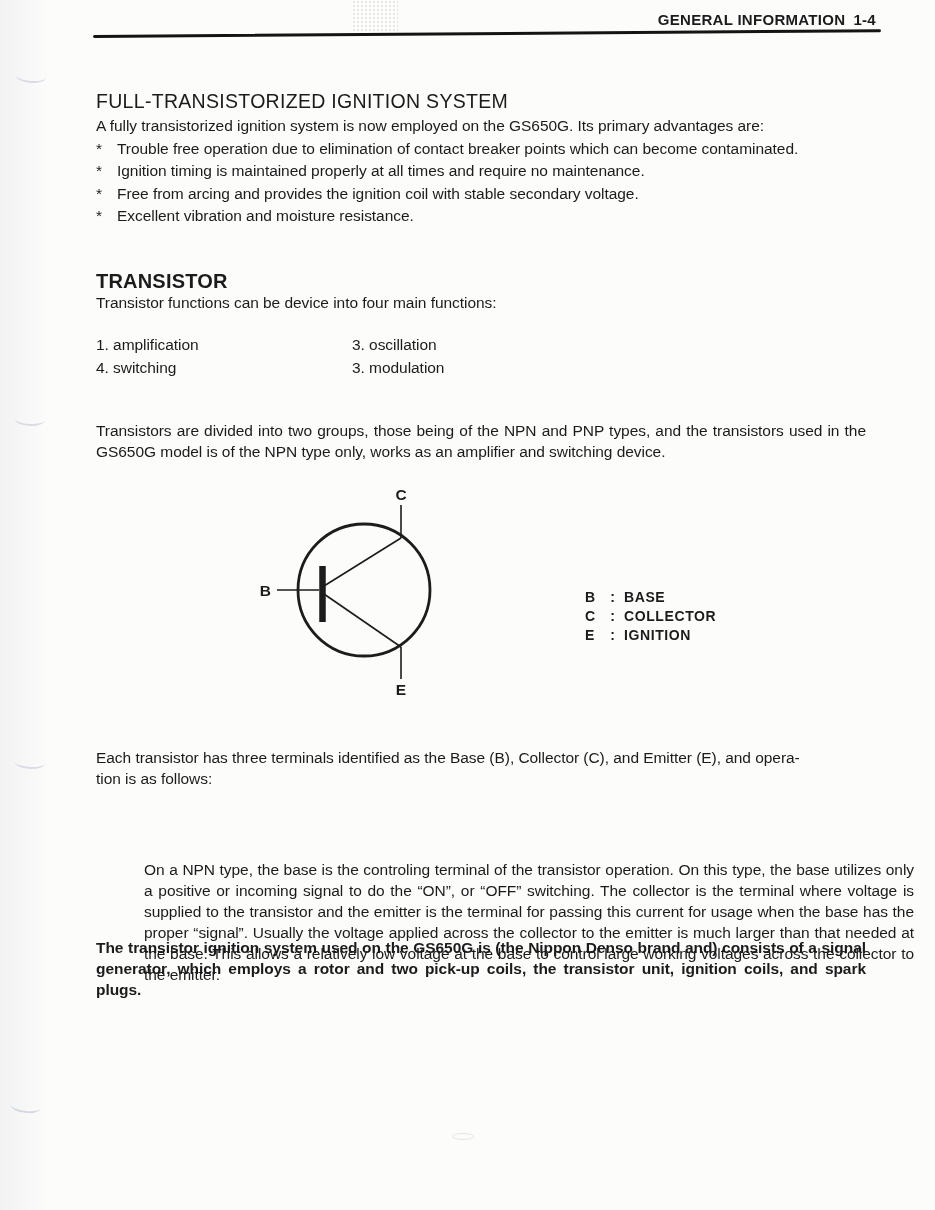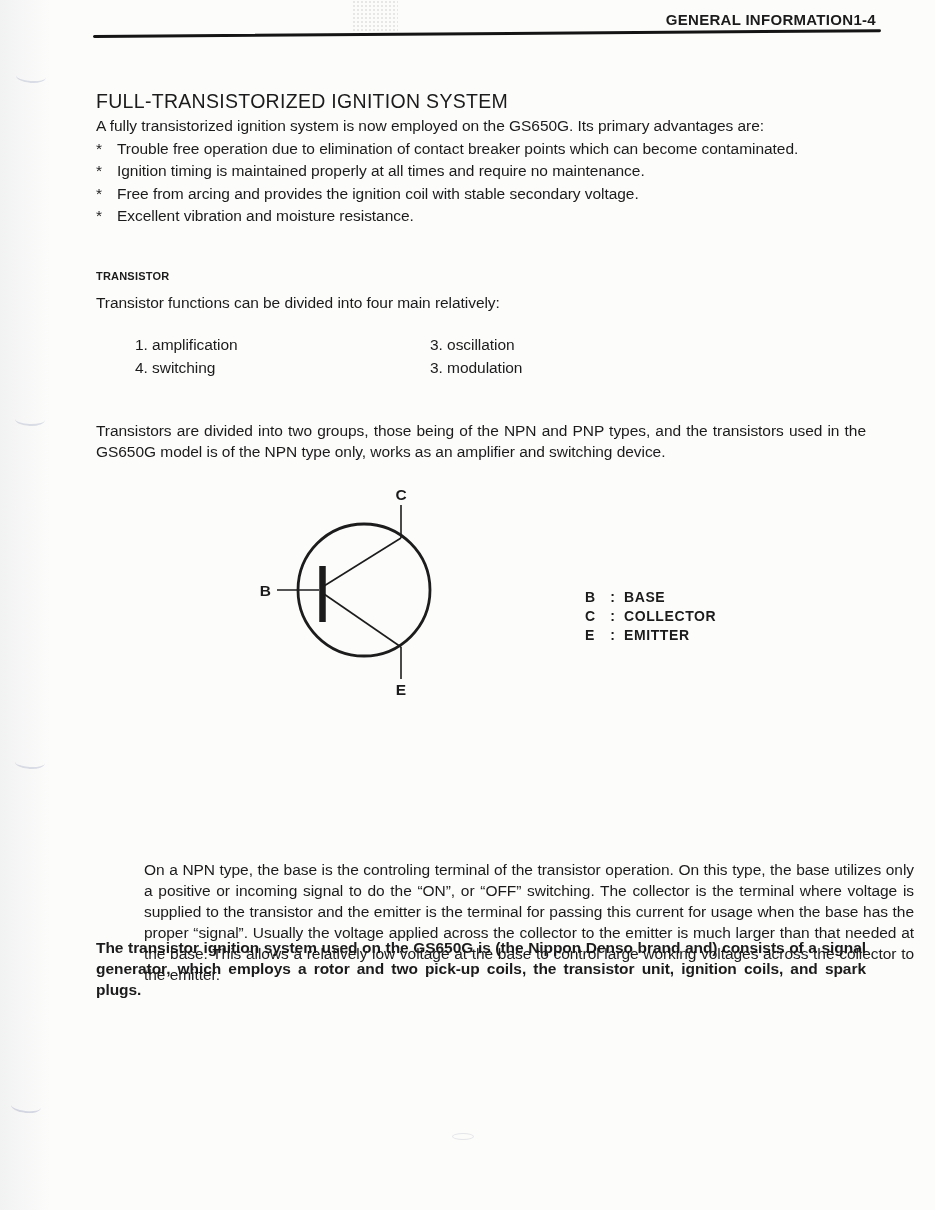--- a/index.html
+++ b/index.html
@@ -26,21 +26,21 @@
 
   
   .header-text {
     top: 11px;
     right: 59px;
     font-size: 15px;
     font-weight: bold;
     letter-spacing: 0.3px;
     white-space: nowrap;
   }
-  .header-text .pageno { margin-left: 0; }
+  .header-text .pageno { margin-left: 8px; }
   .header-rule {
     top: 35px;
     left: 93px;
     width: 788px;
     height: 3px;
     background: #141414;
     transform: rotate(-0.42deg);
     transform-origin: left center;
     border-radius: 2px;
   }
@@ -62,28 +62,28 @@
   }
   .justify { text-align: justify; }
   .intro-para  { top: 115px; }
 
   .bullet-list { top: 138px; }
   .bullet-row { display: flex; line-height: 22.4px; }
   .bullet-star { width: 21px; flex: 0 0 21px; }
 
   .section-title {
     top: 270px; left: 96px;
-    font-size: 11px;
+    font-size: 20px;
     font-weight: bold;
     letter-spacing: 0.2px;
   }
   .t-intro { top: 292px; }
 
   .functions-list { top: 334px; display: flex; }
-  .functions-col { line-height: 22.6px; margin-left: 39px; }
+  .functions-col { line-height: 22.6px; }
   .functions-col.col-left  { width: 256px; }
 
   .p-utilized { top: 398px; }
   .p-groups   { top: 420px; }
 
   
   .diagram-block { top: 480px; left: 96px; width: 770px; height: 235px; }
   .diagram-svg { position: absolute; left: 0; top: 0; }
   .diagram-svg text {
     font-family: "Liberation Sans", sans-serif;
@@ -167,21 +167,21 @@
       <span>Free from arcing and provides the ignition coil with stable secondary voltage.</span>
     </div>
     <div class="bullet-row">
       <span class="bullet-star">*</span>
       <span>Excellent vibration and moisture resistance.</span>
     </div>
   </div>
 
   <div class="abs section-title">TRANSISTOR</div>
 
-  <div class="abs body-text t-intro">Transistor functions can be divided into four main relatively:</div>
+  <div class="abs body-text t-intro">Transistor functions can be device into four main functions:</div>
 
   <div class="abs body-text functions-list">
     <div class="functions-col col-left">
       <div>1. amplification</div>
       <div>4. switching</div>
     </div>
     <div class="functions-col">
       <div>3. oscillation</div>
       <div>3. modulation</div>
     </div>
@@ -217,23 +217,27 @@
         <span>BASE</span>
       </div>
       <div class="legend-row">
         <span class="legend-key">C</span>
         <span class="legend-sep">:</span>
         <span>COLLECTOR</span>
       </div>
       <div class="legend-row">
         <span class="legend-key">E</span>
         <span class="legend-sep">:</span>
-        <span>EMITTER</span>
+        <span>IGNITION</span>
       </div>
     </div>
   </div>
 
+  <div class="abs body-text p-terminals">
+    <div>Each transistor has three terminals identified as the Base (B), Collector (C), and Emitter (E), and opera-</div>
+    <div>tion is as follows:</div>
+  </div>
 
   <div class="abs body-text p-operation justify">On a NPN type, the base is the controling terminal of the transistor operation. On this type, the base utilizes only a positive or incoming signal to do the “ON”, or “OFF” switching. The collector is the terminal where voltage is supplied to the transistor and the emitter is the terminal for passing this current for usage when the base has the proper “signal”. Usually the voltage applied across the collector to the emitter is much larger than that needed at the base. This allows a relatively low voltage at the base to control large working voltages across the collector to the emitter.</div>
 
   <div class="abs body-text p-system justify">The transistor ignition system used on the GS650G is (the Nippon Denso brand and) consists of a signal generator, which employs a rotor and two pick-up coils, the transistor unit, ignition coils, and spark plugs.</div>
 
 </div>
 
 </body></html>

